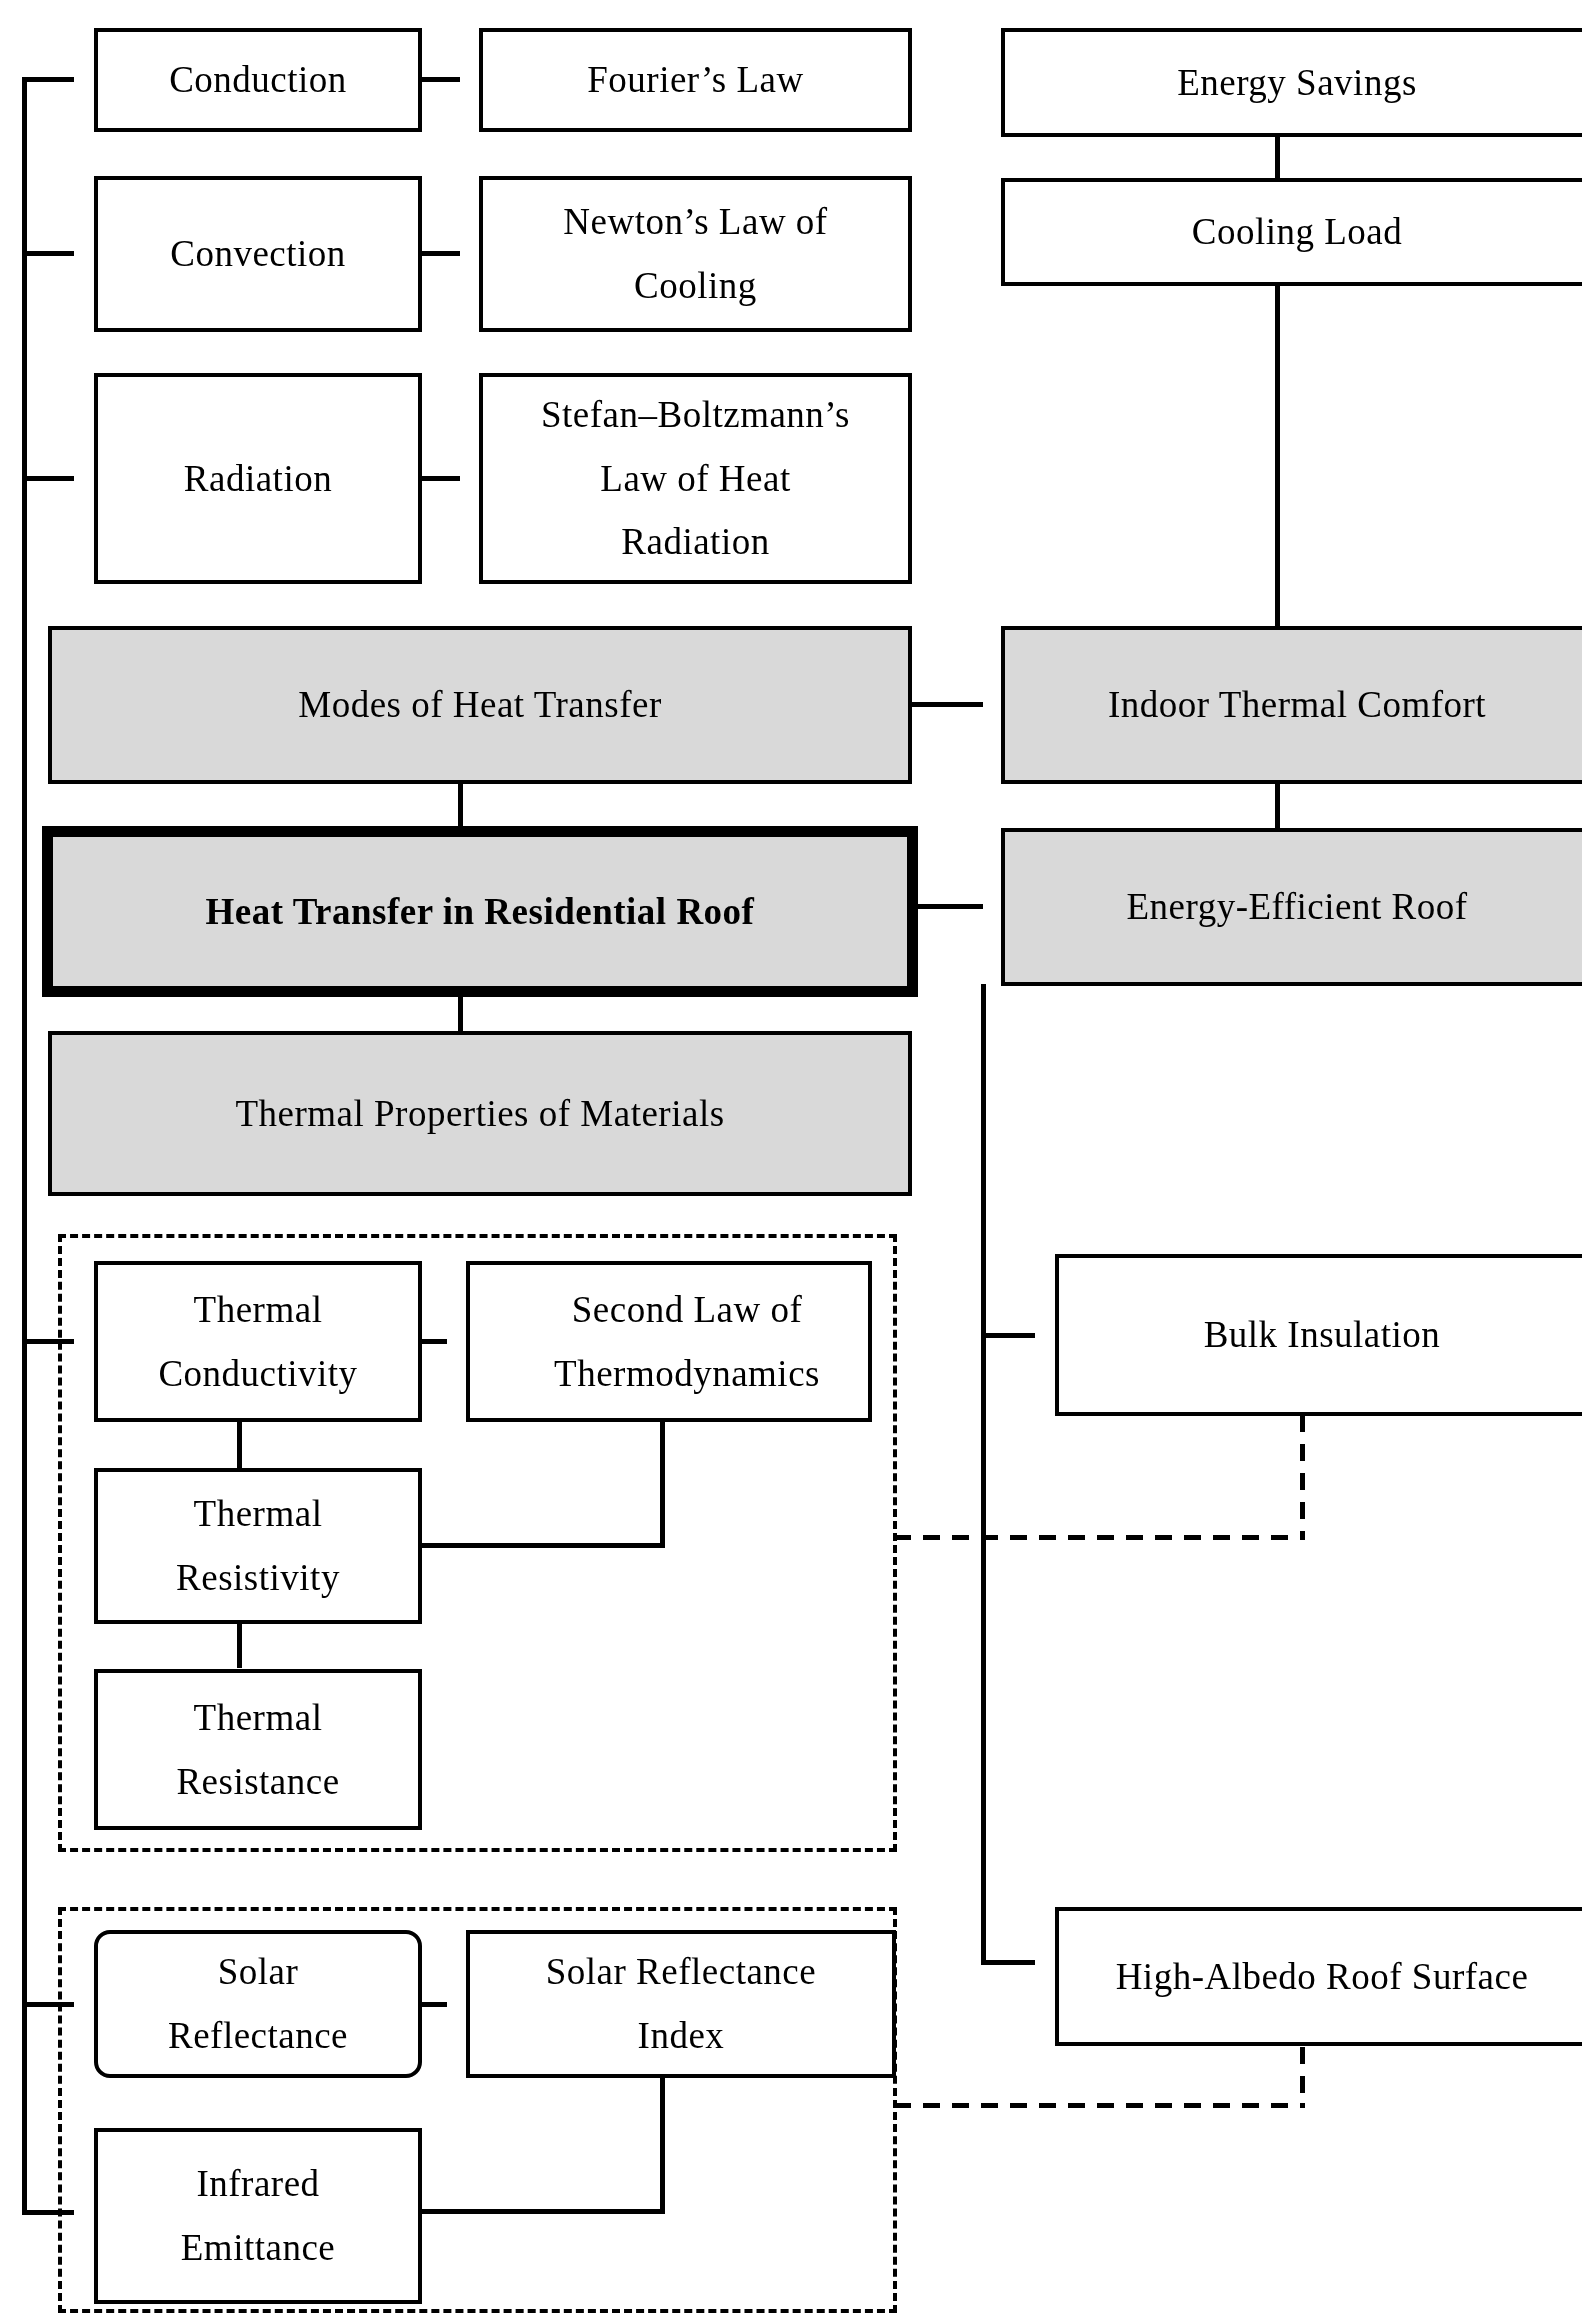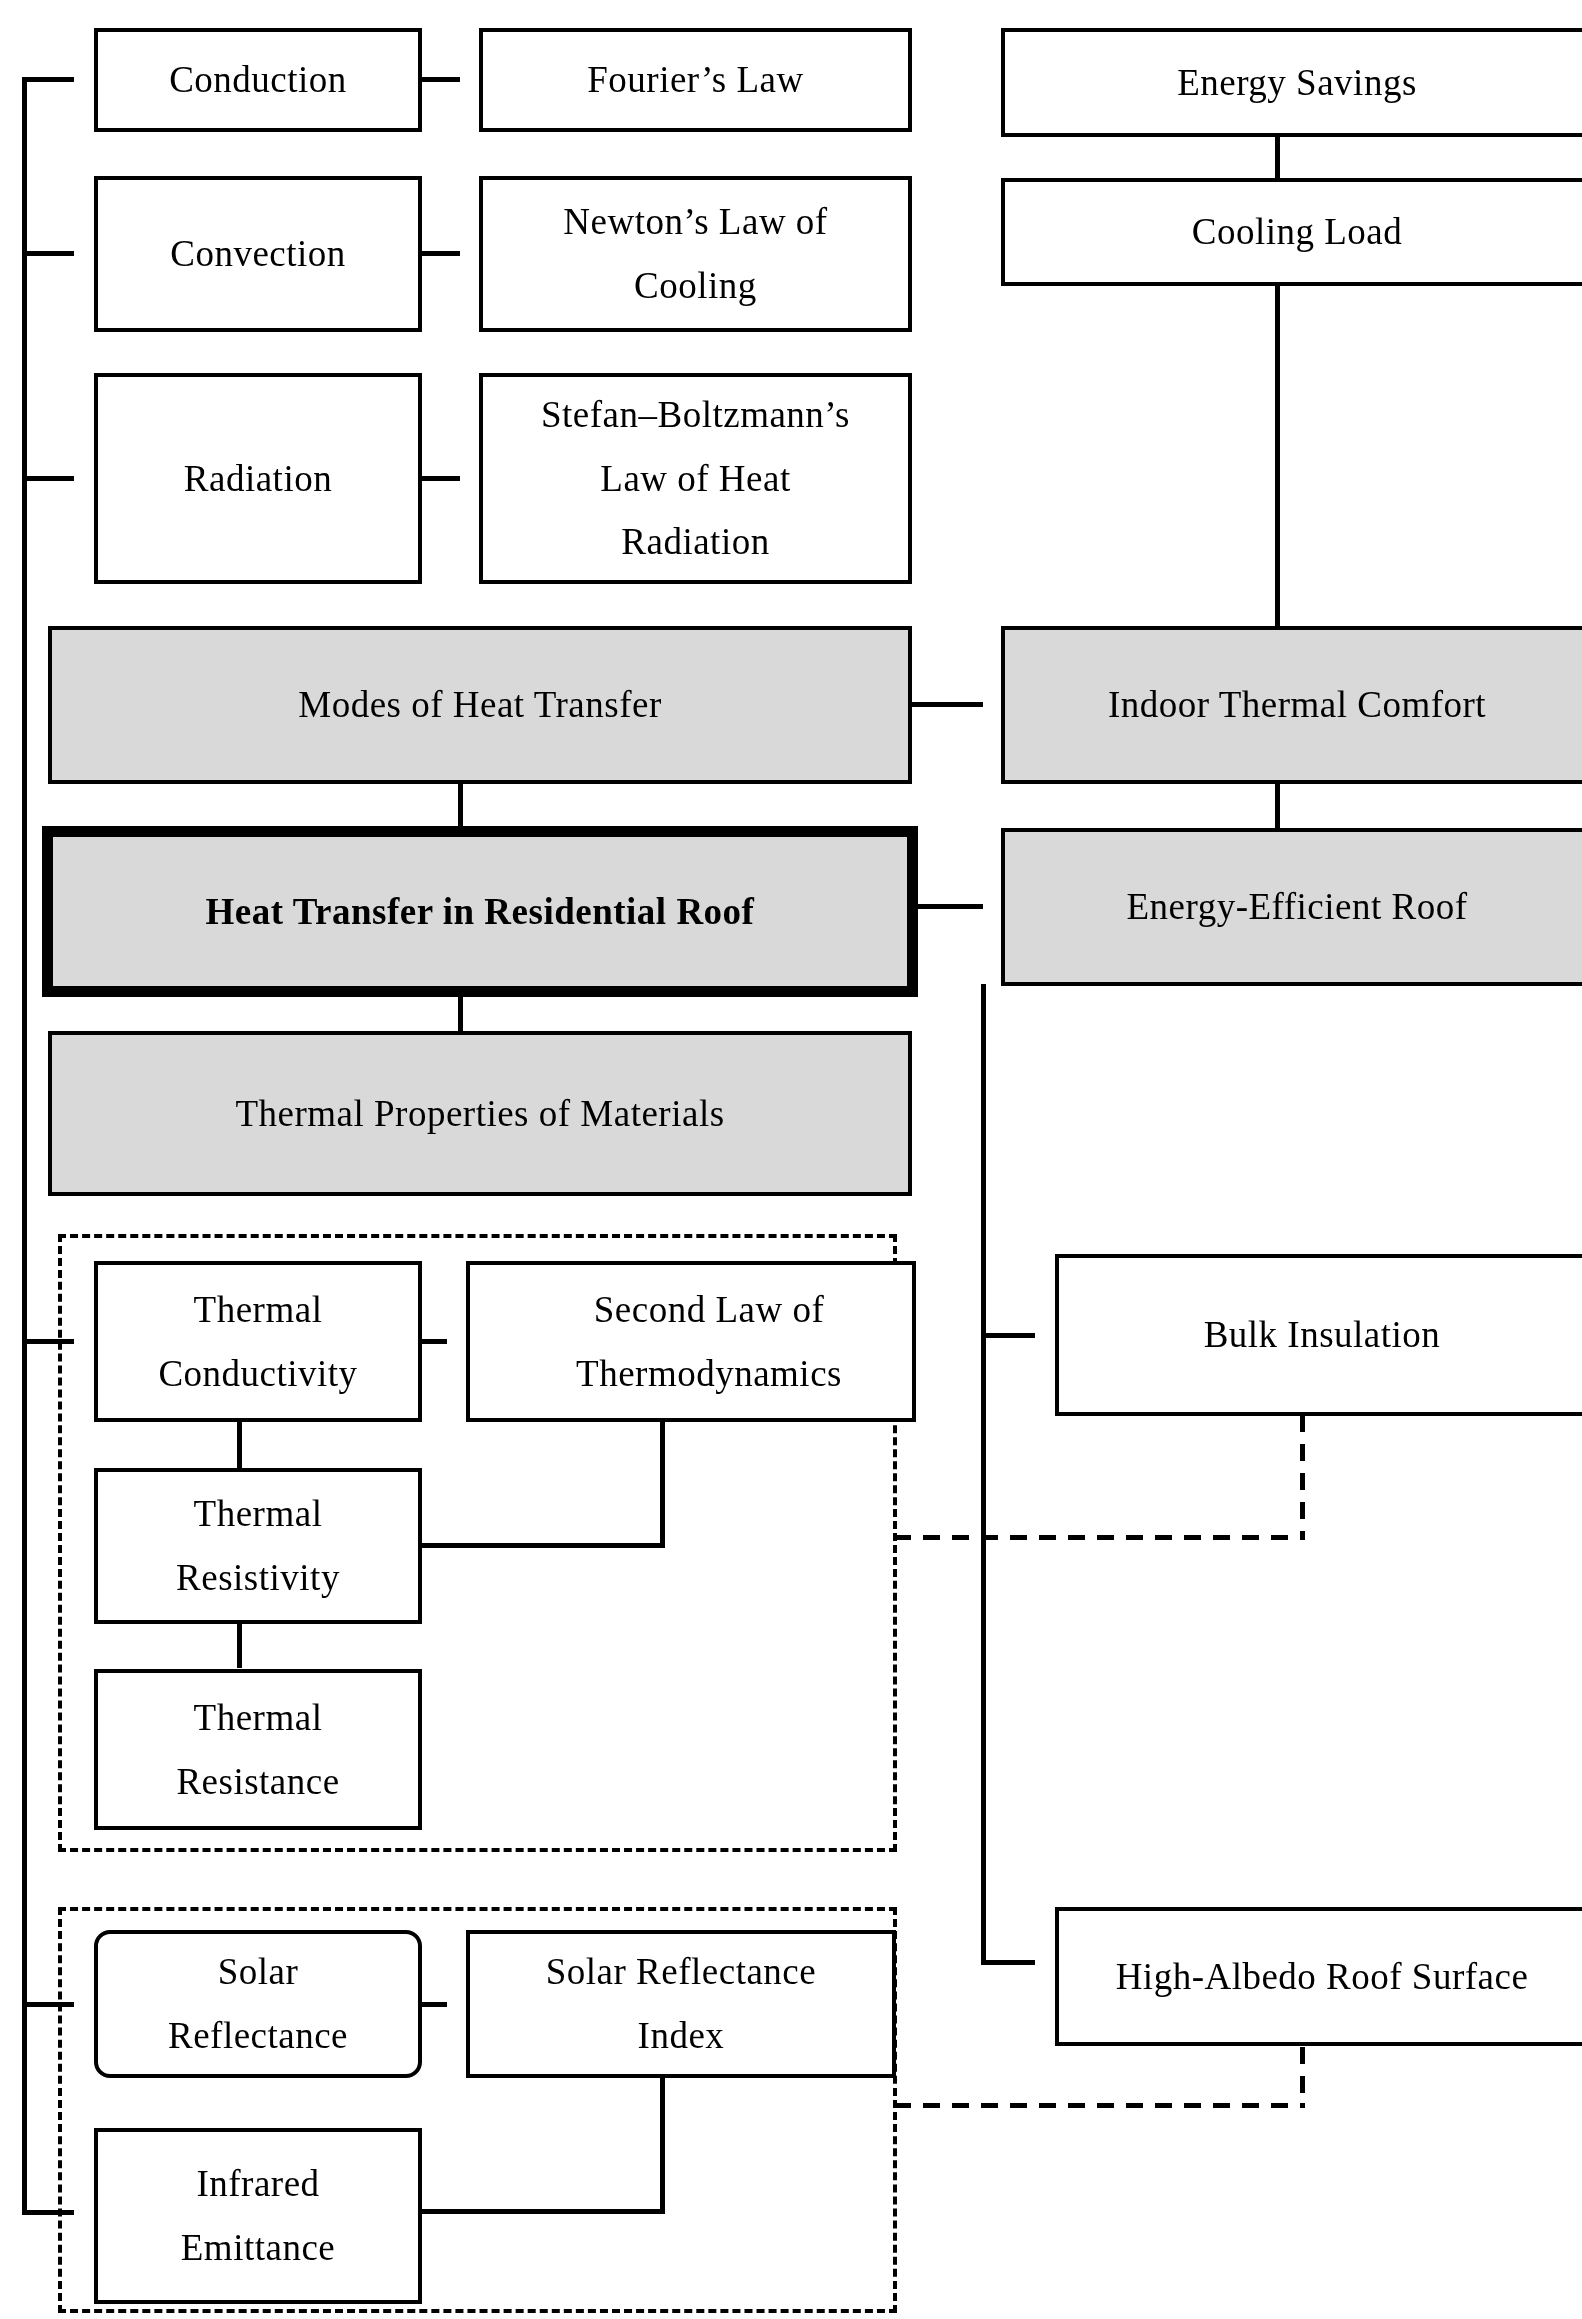--- a/index.html
+++ b/index.html
@@ -115,21 +115,21 @@
   <div class="box" style="left:981px; top:178px; width:592px; height:108px;">Cooling Load</div>
   <div class="box gray" style="left:981px; top:626px; width:592px; height:158px;">Indoor Thermal Comfort</div>
   <div class="box gray" style="left:981px; top:828px; width:592px; height:158px;text-align:right;">Energy-Efficient Roof</div>
 
   <div class="box gray" style="left:28px; top:626px; width:864px; height:158px;">Modes of Heat Transfer</div>
   <div class="box gray focus" style="left:22px; top:826px; width:876px; height:171px;">Heat Transfer in Residential Roof</div>
   <div class="box gray" style="left:28px; top:1031px; width:864px; height:165px;">Thermal Properties of Materials</div>
 
   <div class="box" style="left:74px; top:1261px; width:328px; height:161px;">Thermal
 Conductivity</div>
-  <div class="box" style="left:446px; top:1261px; width:450px; height:161px;padding-left:36px;">Second Law of
+  <div class="box" style="left:446px; top:1261px; width:406px; height:161px;padding-left:36px;">Second Law of
 Thermodynamics</div>
   <div class="box" style="left:74px; top:1468px; width:328px; height:156px;">Thermal
 Resistivity</div>
   <div class="box" style="left:74px; top:1669px; width:328px; height:161px;">Thermal
 Resistance</div>
 
   <div class="box" style="left:74px; top:1930px; width:328px; height:148px;border-radius:16px;">Solar
 Reflectance</div>
   <div class="box" style="left:446px; top:1930px; width:430px; height:148px;">Solar Reflectance
 Index</div>

